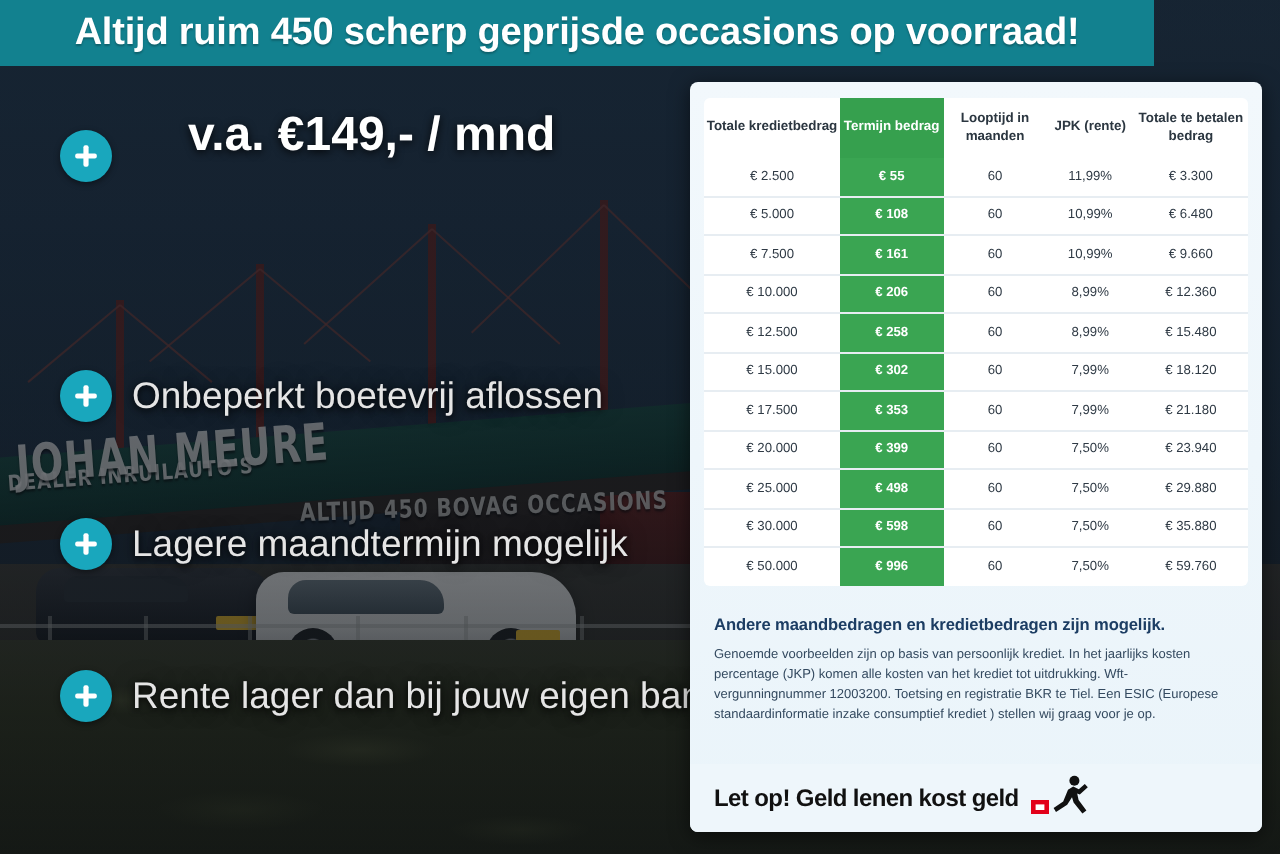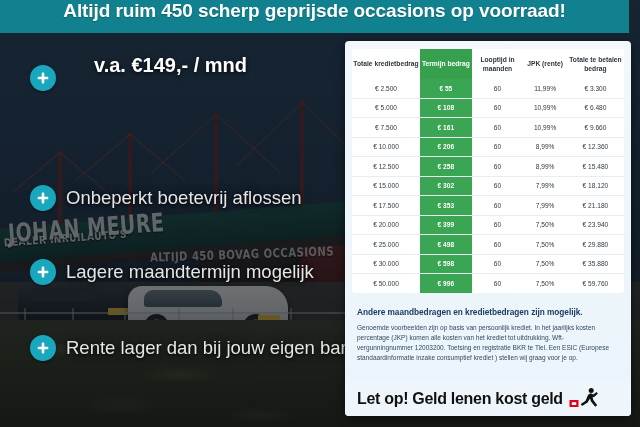--- a/index.html
+++ b/index.html
@@ -148,23 +148,23 @@
     position: absolute; width: 22px; height: 7px; border-radius: 1px;
     background: #e0b32a;
   }
   .photo-overlay {
     position: absolute; left: 0; top: 0; width: 640px; height: 427px;
     background: linear-gradient(180deg, rgba(14,22,32,.58) 0%, rgba(12,18,26,.52) 50%, rgba(10,14,20,.62) 100%);
   }
 
   
   .banner {
-    position: absolute; left: 0; top: 0; width: 629px; height: 33px;
+    position: absolute; left: 0; top: 0; width: 577px; height: 33px;
     background: #12818f;
-    display: flex; justify-content: center;
+    display: flex; align-items: center; justify-content: center;
     z-index: 30;
   }
   .banner-text {
     color: #ffffff;
     font-size: 19px;
     font-weight: bold;
     letter-spacing: -.1px;
     text-shadow: 0 1px 1px rgba(0,0,0,.25);
     white-space: nowrap;
   }
@@ -202,21 +202,21 @@
   .headline-lines { display: flex; flex-direction: column; }
   .headline-1 {
     color: #ffffff;
     font-size: 25px;
     white-space: nowrap;
     text-shadow: 0 1px 4px rgba(0,0,0,.85);
     line-height: 1.08;
   }
   .headline-2 {
     color: #ffffff;
-    font-size: 20px;
+    font-size: 24px;
     font-weight: bold;
     white-space: nowrap;
     text-shadow: 0 1px 4px rgba(0,0,0,.85);
     margin-top: 4px;
     margin-left: 28px;
     line-height: 1.08;
   }
   .headline-block .plus-icon { margin-top: 14px; }
 
   
@@ -289,21 +289,21 @@
     left: 0; bottom: 0;
     width: 286px; height: 34px;
     background: #eef6fb;
     display: flex;
     align-items: center;
     gap: 6px;
     padding-left: 12px;
     box-sizing: border-box;
   }
   .warn-text {
-    font-size: 16px;
+    font-size: 12px;
     font-weight: bold;
     color: #111111;
     white-space: nowrap;
     letter-spacing: -.3px;
   }
   .afm-logo { display: block; }
 </style>
 </head>
 <body>
 

